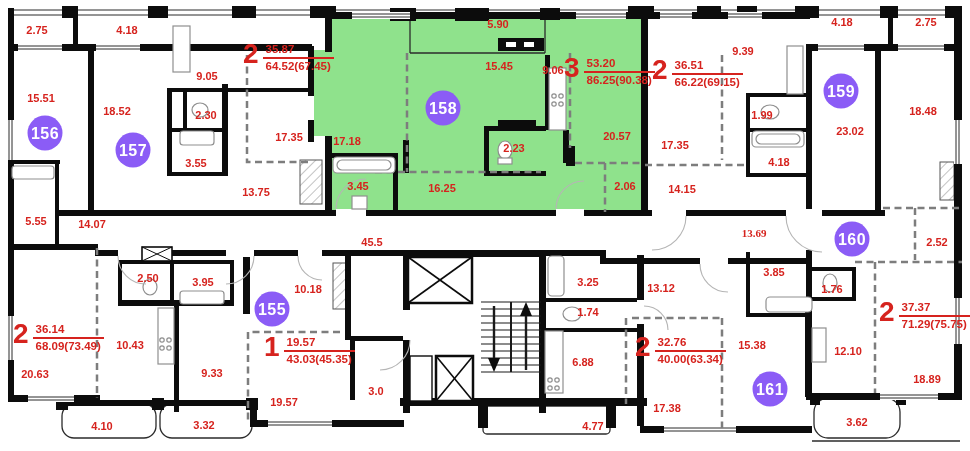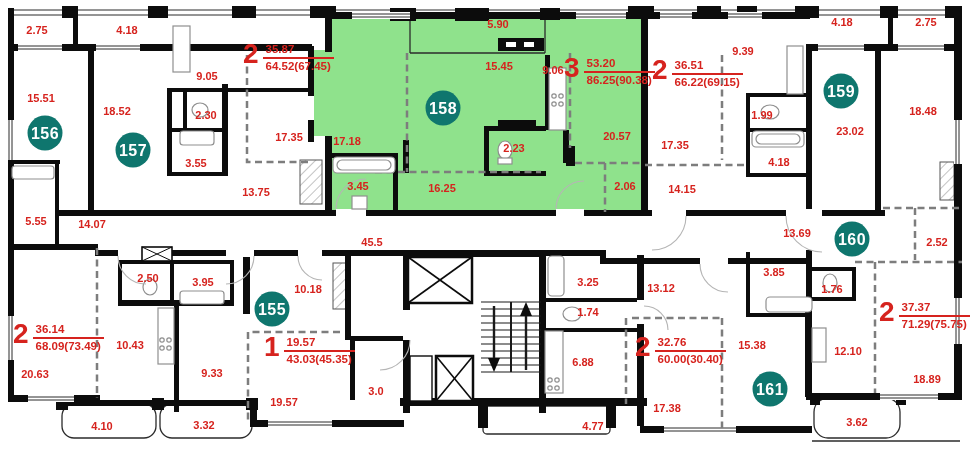--- a/index.html
+++ b/index.html
@@ -4,21 +4,21 @@
 <style>
   html,body{margin:0;padding:0;background:#ffffff;}
   #plan{position:relative;width:970px;height:451px;background:#fff;overflow:hidden;
         font-family:"Liberation Sans", sans-serif;}
   #plan svg{position:absolute;left:0;top:0;}
   
   .rl{position:absolute;transform:translate(-50%,-50%);color:var(--red);
       font-weight:bold;font-size:11px;line-height:1;white-space:nowrap;}
   
   .unit{position:absolute;transform:translate(-50%,-50%);width:35px;height:35px;
-        border-radius:50%;background:#0f766e;color:#fff;display:flex;align-items:center;
+        border-radius:50%;background:#8b5cf6;color:#fff;display:flex;align-items:center;
         justify-content:center;font-weight:bold;font-size:16px;letter-spacing:.5px;}
   
   .apt{position:absolute;display:flex;align-items:flex-start;color:var(--red);font-weight:bold;}
   .apt .d{font-size:28px;line-height:.85;}
   .apt .fr{display:flex;flex-direction:column;align-items:flex-start;font-size:11.5px;
            line-height:1.15;margin-left:4px;margin-top:1px;}
   .apt .fr .t{padding:0 3px 1px;}
   .apt .fr .b{border-top:2px solid var(--red);padding:1px 3px 0;}
 </style>
 </head>
@@ -372,21 +372,21 @@
       <div class="rl" style="left: 625px; top: 186px;">2.06</div>
       <div class="rl" style="left: 743px; top: 51px;">9.39</div>
       <div class="rl" style="left: 762px; top: 115px;">1.99</div>
       <div class="rl" style="left: 675px; top: 145px;">17.35</div>
       <div class="rl" style="left: 779px; top: 162px;">4.18</div>
       <div class="rl" style="left: 682px; top: 189px;">14.15</div>
       <div class="rl" style="left: 842px; top: 22px;">4.18</div>
       <div class="rl" style="left: 926px; top: 22px;">2.75</div>
       <div class="rl" style="left: 850px; top: 131px;">23.02</div>
       <div class="rl" style="left: 923px; top: 111px;">18.48</div>
-      <div class="rl" style="left: 797px; top: 233px;">13.69</div>
+      <div class="rl" style="left: 754px; top: 233px; font-family: Liberation Serif, serif;">13.69</div>
       <div class="rl" style="left: 937px; top: 242px;">2.52</div>
       <div class="rl" style="left: 774px; top: 272px;">3.85</div>
       <div class="rl" style="left: 832px; top: 289px;">1.76</div>
       <div class="rl" style="left: 661px; top: 288px;">13.12</div>
       <div class="rl" style="left: 848px; top: 351px;">12.10</div>
       <div class="rl" style="left: 927px; top: 379px;">18.89</div>
       <div class="rl" style="left: 752px; top: 345px;">15.38</div>
       <div class="rl" style="left: 667px; top: 408px;">17.38</div>
       <div class="rl" style="left: 857px; top: 422px;">3.62</div>
       <div class="rl" style="left: 372px; top: 242px;">45.5</div>
@@ -443,21 +443,21 @@
         <span class="d">1</span>
         <span class="fr">
           <span class="t">19.57</span>
           <span class="b">43.03(45.35)</span>
         </span>
       </div>
       <div class="apt" style="left: 635px; top: 335px;">
         <span class="d">2</span>
         <span class="fr">
           <span class="t">32.76</span>
-          <span class="b">60.00(30.40)</span>
+          <span class="b">40.00(63.34)</span>
         </span>
       </div>
       <div class="apt" style="left: 879px; top: 300px;">
         <span class="d">2</span>
         <span class="fr">
           <span class="t">37.37</span>
           <span class="b">71.29(75.75)</span>
         </span>
       </div>
     </div>

